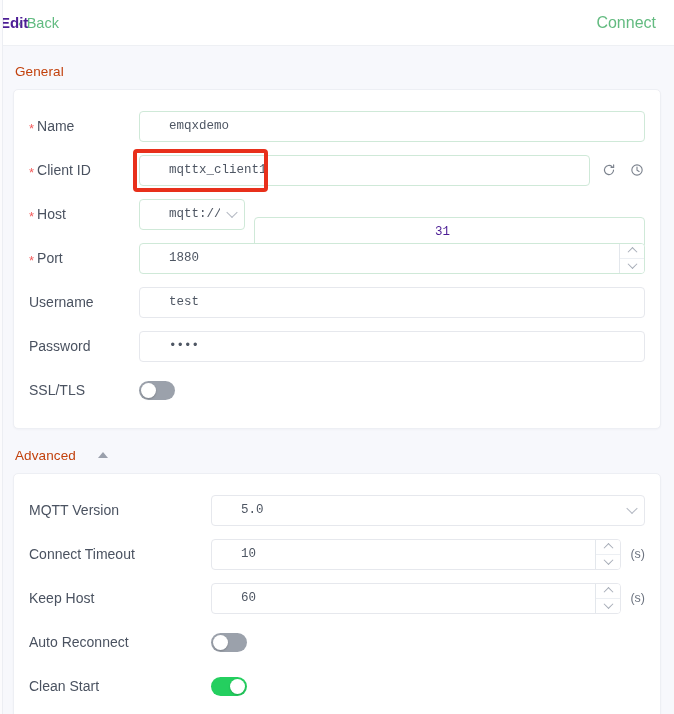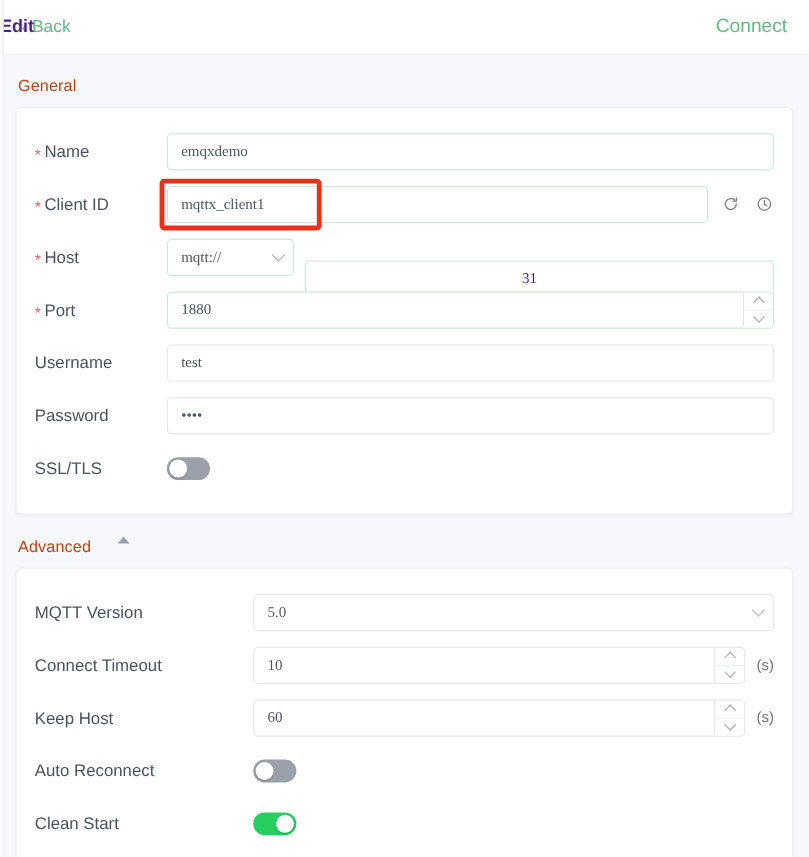--- a/index.html
+++ b/index.html
@@ -77,20 +77,21 @@
   }
 
   .section-label {
     font-size: 13.5px;
     color: #c2410c;
     padding: 18px 2px 10px 2px;
     letter-spacing: .1px;
   }
   .section-label.advanced {
     display: flex;
+    align-items: center;
     gap: 22px;
     cursor: pointer;
     user-select: none;
     padding-top: 19px;
   }
   .caret-up {
     width: 0; height: 0;
     border-left: 5px solid transparent;
     border-right: 5px solid transparent;
     border-bottom: 6px solid #9aa0ac;
@@ -139,24 +140,24 @@
     display: flex;
     align-items: center;
   }
 
   .input {
     width: 100%;
     height: 31px;
     border: 1px solid #cfe9d8;
     border-radius: 4px;
     background: #fff;
-    font-family: Liberation Serif, serif;
+    font-family: Liberation Mono, monospace;
     font-size: 12.5px;
     color: #4e5663;
-    padding: 0 11px;
+    padding: 0 29px;
     outline: none;
   }
   .input.plain { border-color: #e6e8ed; }
   .input::placeholder { color: #b9bec7; }
 
   
   .host-proto {
     flex: 0 0 106px;
     margin-right: 9px;
     position: relative;

